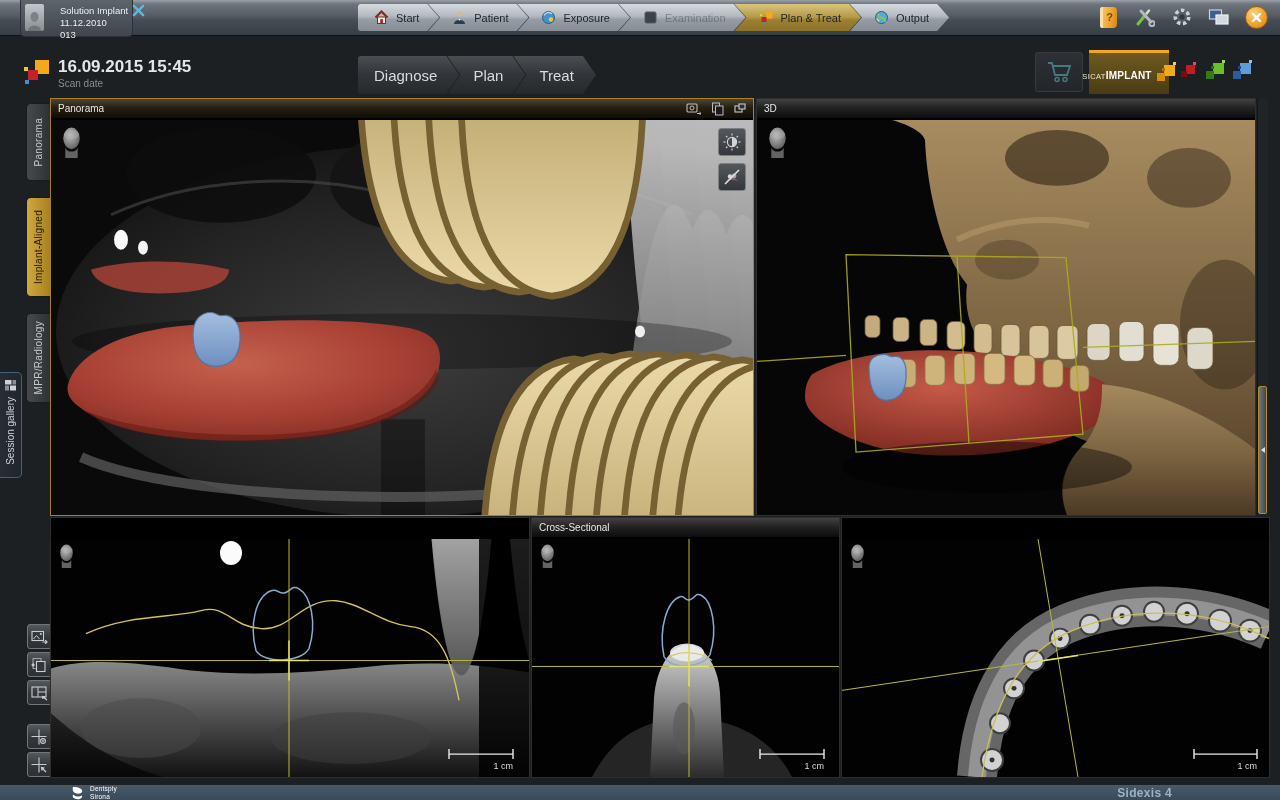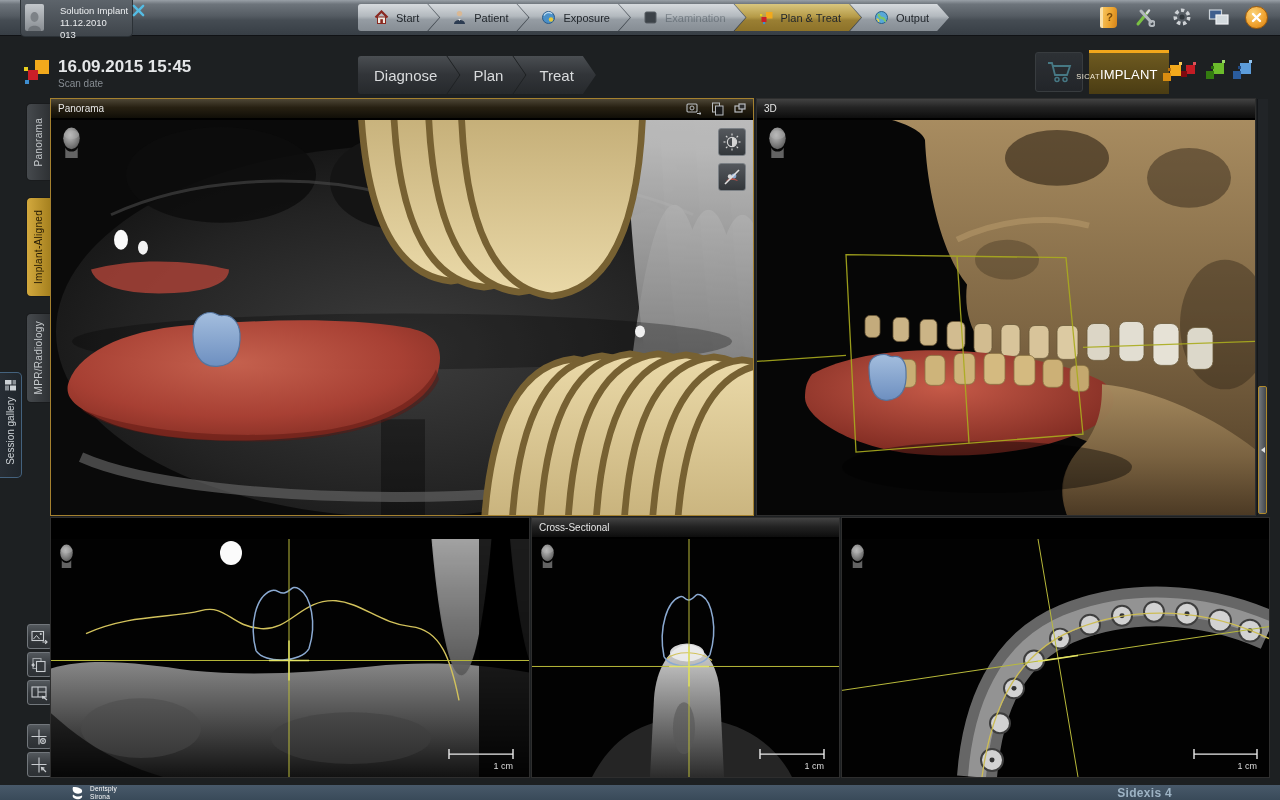--- a/index.html
+++ b/index.html
@@ -53,21 +53,21 @@
   .wchev.gold{background:linear-gradient(180deg,#c49a33,#9d7a22 50%,#8a6a1d);color:#fff;gap:10px;padding-right:28px;}
   .wbtn{width:46px;height:32px;border-radius:4px;border:1px solid #a3a9ae;
     background:linear-gradient(180deg,#70757a,#45494e 50%,#36393d);
     display:flex;align-items:center;justify-content:center;}
   .cartbtn{left:1035px;top:52px;width:48px;height:40px;border-radius:3px;
     background:linear-gradient(180deg,#303439,#24272b);border:1px solid #3d4145;
     display:flex;align-items:center;justify-content:center;opacity:.85;}
   .sicatbtn{left:1089px;top:50px;width:80px;height:44px;background:linear-gradient(180deg,#6e5a20,#4a3c13);
     border-top:3px solid #f2a71b;display:flex;align-items:center;justify-content:center;gap:4px;}
   .sicatbtn .t1{font-size:7.5px;color:#efe7d2;letter-spacing:.4px;}
-  .sicatbtn .t2{font-size:13px;color:#ffffff;font-weight:normal;letter-spacing:.2px;}
+  .sicatbtn .t2{font-size:10px;color:#ffffff;font-weight:bold;letter-spacing:.2px;}
   .sqbtn{top:60px;width:24px;height:24px;display:flex;align-items:center;justify-content:center;}
 
   
   .mlogo{position:relative;width:20px;height:20px;flex:none;}
   .mlogo i{position:absolute;display:block;}
   .mlogo .b{right:1px;top:1px;width:11px;height:11px;}
   .mlogo .s{left:1px;bottom:3px;width:8px;height:8px;}
   .mlogo .d1{right:0;top:-2px;width:3px;height:3px;}
   .mlogo .d2{left:6px;top:4px;width:3px;height:3px;}
   .gold .b{background:#f2a91c;} .gold .s{background:#d98d10;} .gold .d1{background:#f6c85a;} .gold .d2{background:#b86e0c;}

